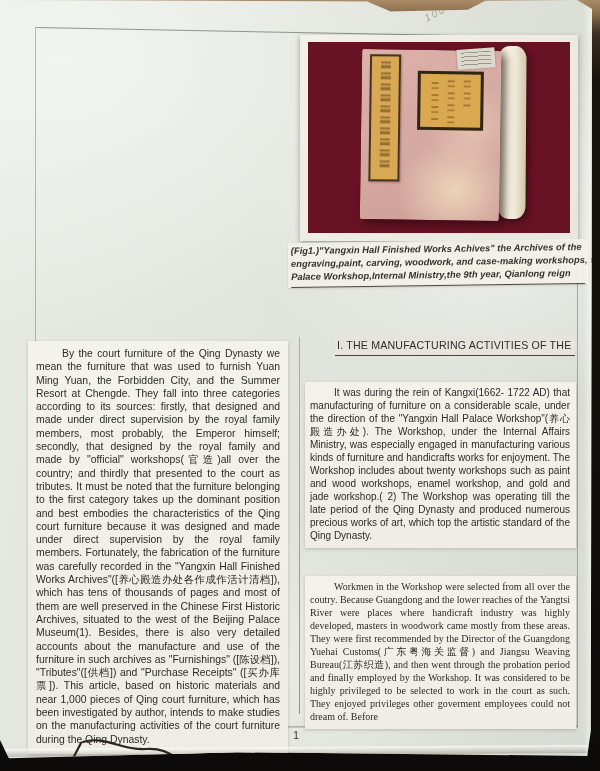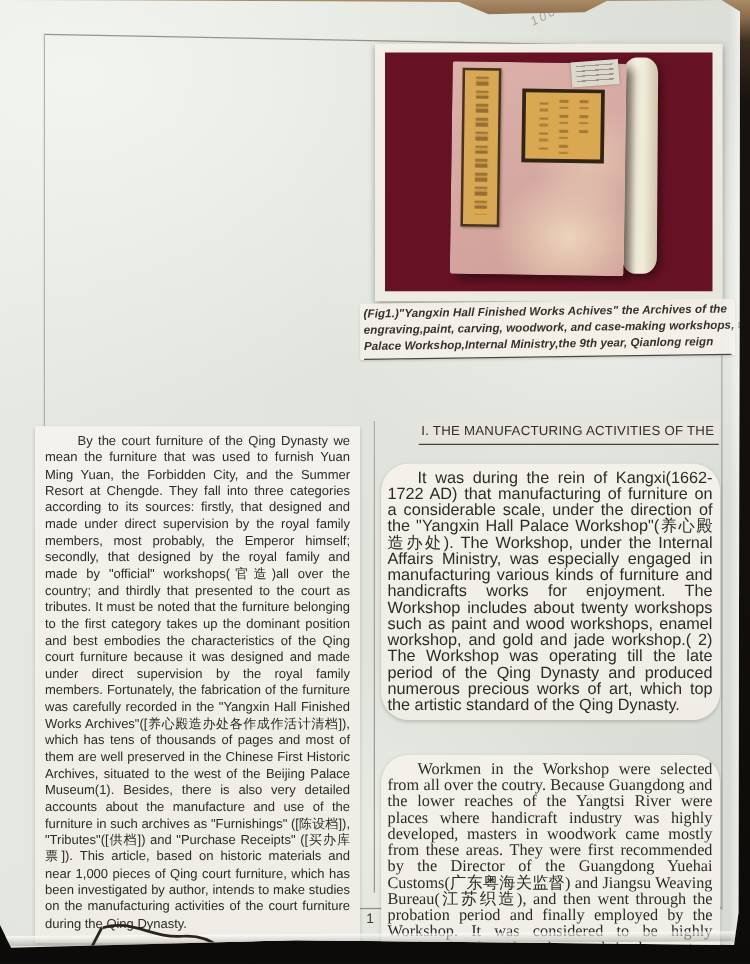--- a/index.html
+++ b/index.html
@@ -98,26 +98,26 @@
     box-shadow:0 1px 3px rgba(70,70,58,.28);
     font-size:10.4px;line-height:13.3px;text-align:justify;text-indent:26px;
     color:#2c2b28;}
   .col-divider{position:absolute;left:299px;top:337px;width:1px;height:377px;
     background:linear-gradient(180deg,rgba(110,115,105,.45),rgba(100,105,95,.65));}
   .col-right{position:absolute;left:305px;top:336px;width:271px;}
   .col-right h2{margin:0 0 0 30px;font-size:10.6px;font-weight:normal;
     line-height:15px;letter-spacing:.2px;color:#2e2d2a;}
   .col-right h2 .hl{display:inline-block;white-space:nowrap;
     background:#e6e4dd;border-bottom:1.2px solid #45433c;
-    padding:2px 4px 2px 2px;margin-bottom:1px;}
+    padding:2px 4px 2px 2px;margin-bottom:12px;}
   .col-right p{margin:14px 0 0 0;padding:4px 6px 6px 5px;
     background:linear-gradient(180deg,#f3f1ea 0%,#efede5 100%);
     box-shadow:0 1px 3px rgba(70,70,58,.25);
-    font-size:13px;line-height:13px;text-align:justify;text-indent:24px;
-    color:#2c2b28;border-radius:22px;}
+    font-size:10px;line-height:13px;text-align:justify;text-indent:24px;
+    color:#2c2b28;}
   .col-right p + p{margin-top:28px;font-family:Liberation Serif, serif;}
   
   .page-num{position:absolute;left:293px;top:729px;font-size:11px;color:#3d3a34;}
   .pen-mark{position:absolute;left:50px;top:736px;z-index:6;}
 </style>
 </head>
 <body>
 
 <div class="scene">
   <div class="paper">

